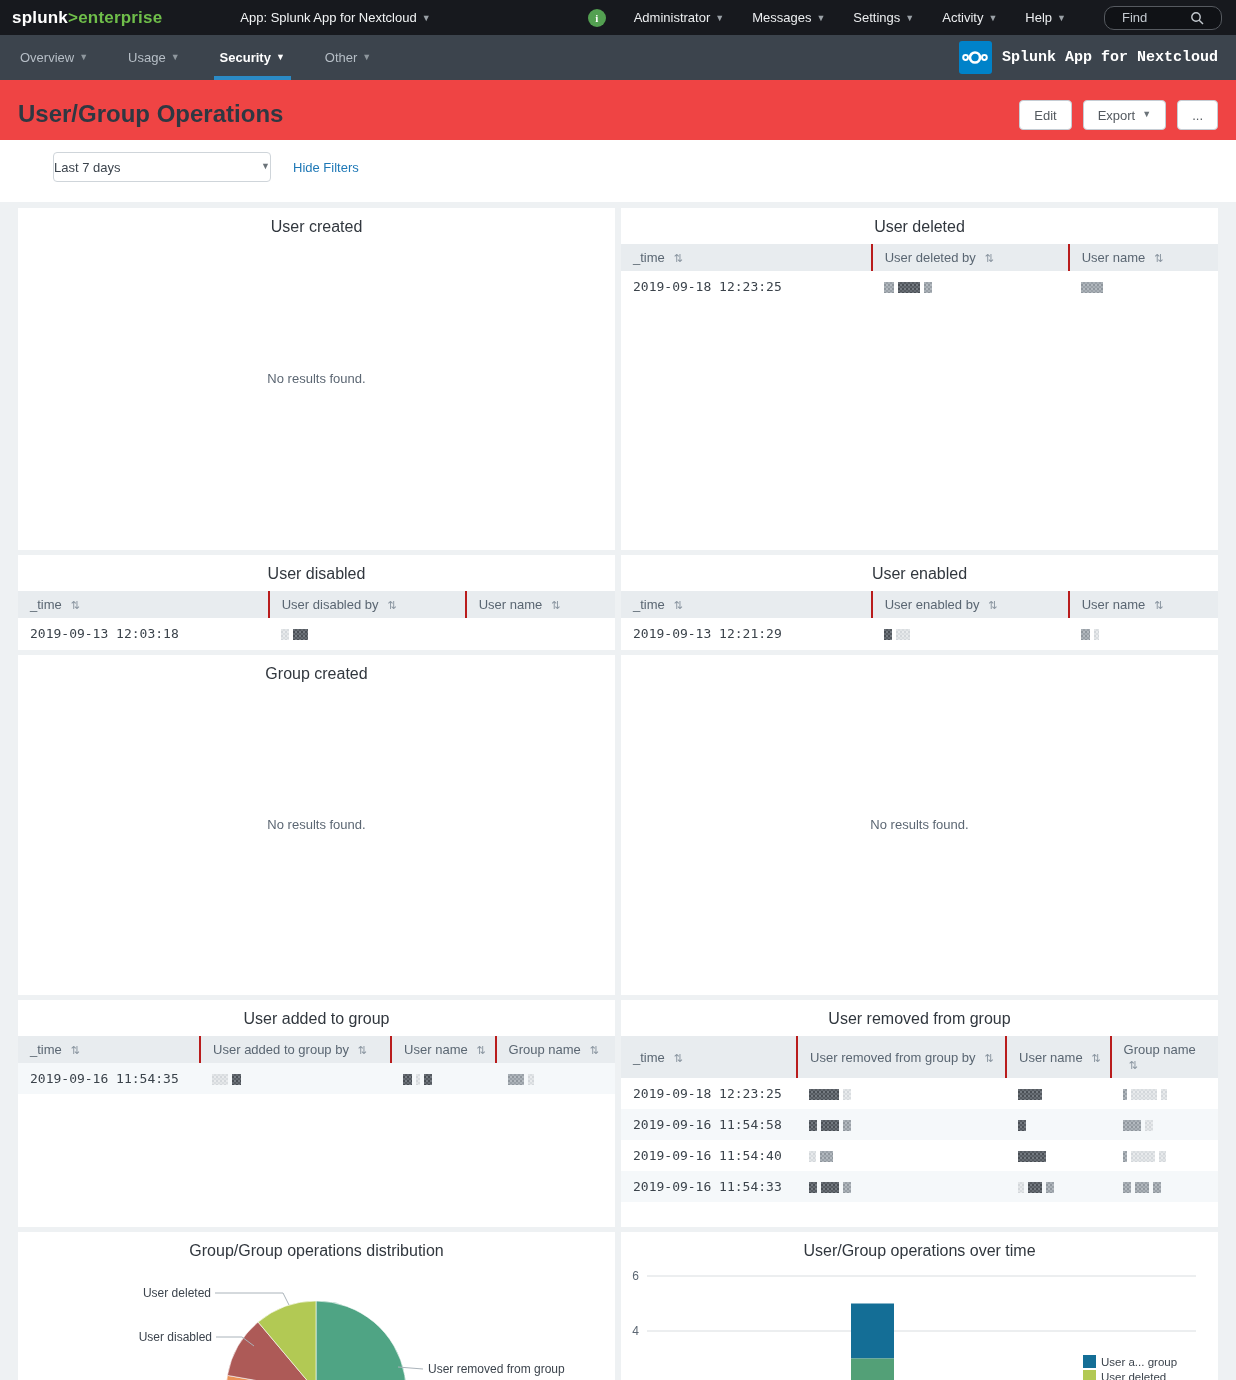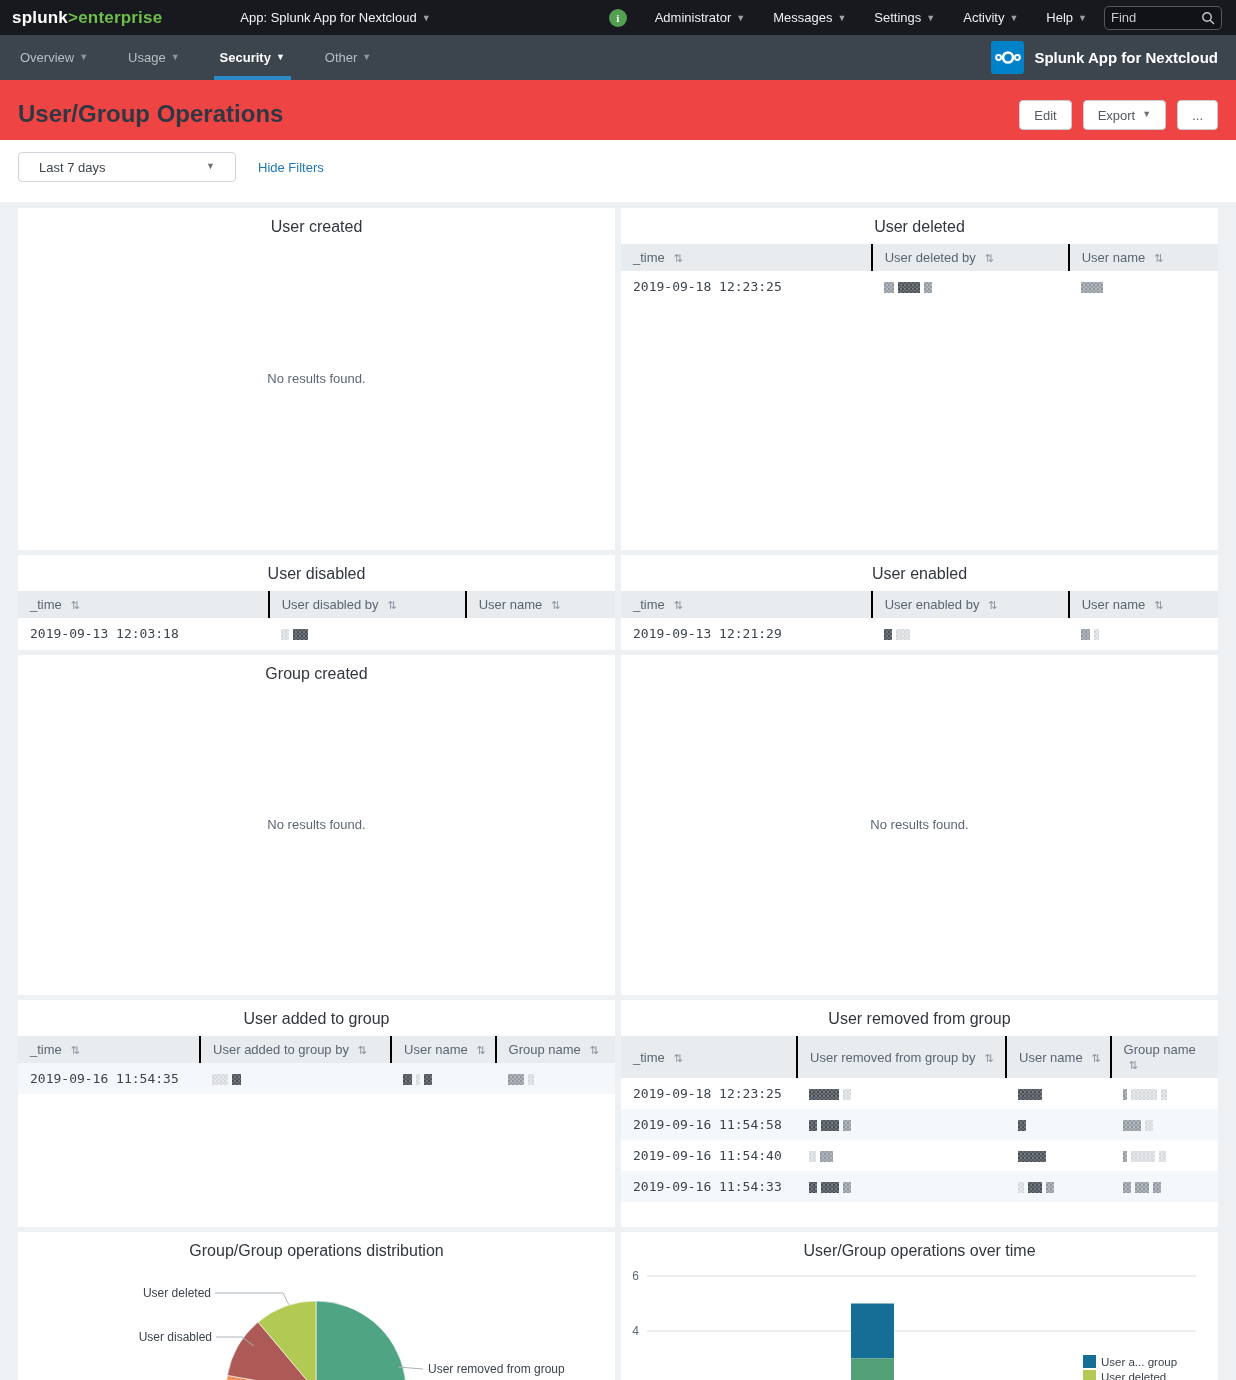--- a/index.html
+++ b/index.html
@@ -10,54 +10,54 @@
   .logo { margin-left:12px; font-size:17px; letter-spacing:.2px; white-space:nowrap; }
   .logo .b { color:#fff; font-weight:700; }
   .logo .g { color:#6fbe4a; font-weight:700; }
   .logo .e { color:#6fbe4a; font-weight:600; }
   .appmenu { margin-left:78px; color:#f2f4f5; cursor:pointer; }
   .caret { display:inline-block; margin-left:5px; font-size:9px; color:#9aa0a6; transform:translateY(-1px); }
   .topbar-right { margin-left:auto; display:flex; align-items:center; gap:0; }
   .infodot { width:18px; height:18px; border-radius:50%; background:#53a051; color:#fff; font-size:11px; font-weight:700;
     display:flex; align-items:center; justify-content:center; margin-right:14px; font-family:"Liberation Serif",serif; }
   .topmenu { padding:0 14px; color:#eceef0; cursor:pointer; white-space:nowrap; }
-  .findbox { width:118px; height:24px; margin:0 14px 0 3px; background:#101216; border:1px solid #565a60; border-radius:5px;
-    display:flex; align-items:center; padding:0 6px; }
+  .findbox { width:118px; height:24px; margin:0 14px 0 24px; background:#101216; border:1px solid #565a60; border-radius:10px;
+    display:flex; align-items:center; padding:0 17px; }
   .findbox input { flex:1; min-width:0; background:transparent; border:none; outline:none; color:#dfe3e6; font-size:13px; }
   .findbox input::placeholder { color:#c4cad0; }
   
   .appbar { height:45px; background:#3c444d; display:flex; align-items:center; position:relative; }
   .tab { position:relative; height:45px; display:flex; align-items:center; padding:0 20px; font-size:13px; color:#b6bec6; cursor:pointer; }
   .tab.active { color:#fff; font-weight:700; }
   .tab.active .underline { position:absolute; left:14px; right:14px; bottom:0; height:4px; background:#2b8bc6; }
   .tab .caret { color:#8f979e; }
   .appbar-right { margin-left:auto; display:flex; align-items:center; margin-right:18px; gap:10px; }
   .nc-logo { width:33px; height:33px; border-radius:3px; background:#0082c9; display:flex; align-items:center; justify-content:center; }
-  .appbar-title { color:#fff; font-size:15px; font-weight:700; }
+  .appbar-title { color:#fff; font-size:15px; font-weight:700;font-family:Liberation Mono, monospace; }
   
   .pagehead { background:#ef4444; padding:20px 18px 10px; display:flex; align-items:flex-start; }
   .pagehead h1 { font-size:24px; font-weight:600; color:#2f3842; }
   .head-btns { margin-left:auto; display:flex; gap:11px; }
   .btn { height:30px; background:#fff; border:1px solid #c6cdd4; border-radius:4px; color:#53595f; font-size:13px;
     padding:0 14px; display:flex; align-items:center; cursor:pointer; }
   .btn .caret { color:#6b7379; margin-left:7px; }
   
   .filters { background:#fff; padding:12px 18px 20px; display:flex; align-items:center; }
   .dropdown { width:218px; height:30px; border:1px solid #cfd5da; border-radius:4px; background:#fff; display:flex;
-    align-items:center; padding:0 20px; font-size:13px; color:#3c444d; cursor:pointer; }
+    align-items:center; padding:0 0; font-size:13px; color:#3c444d; cursor:pointer;margin-left:35px; }
   .dropdown .caret { margin-left:auto; color:#6b7379; }
   .link { margin-left:22px; color:#1e78b6; font-size:13px; cursor:pointer; }
   
   .dash { padding:6px 18px 0; background:#eef1f3; }
   .dashrow { display:flex; gap:6px; margin-bottom:5px; }
   .panel { background:#fff; width:597px; position:relative; overflow:hidden; }
   .panel-title { font-size:16px; color:#31373e; padding:10px 10px 8px;text-align:center; }
   .empty-msg { position:absolute; left:0; right:0; top:50%; margin-top:-8px; text-align:center; font-size:13px; color:#5c6773; }
   table.splunk { width:100%; border-collapse:collapse; table-layout:fixed; }
-  table.splunk th { background:#e8ecef; border-right:2px solid #000000; text-align:left; font-size:13px; font-weight:500;
+  table.splunk th { background:#e8ecef; border-right:2px solid #b91c1c; text-align:left; font-size:13px; font-weight:500;
     color:#5a6672; padding:6px 8px 6px 12px; vertical-align:middle; }
   table.splunk th:last-child { border-right:none; }
   table.splunk td { font-size:13px; padding:8px 8px 8px 12px; color:#3b434b; vertical-align:middle;margin-left:6px; }
   table.splunk tr.stripe td { background:#f5f8fa; }
   td.time { font-family:"DejaVu Sans Mono","Liberation Mono",monospace; font-size:13px; white-space:nowrap; }
   .sort { font-size:11px; color:#8a95a0; margin-left:5px; }
   .blur { display:inline-block; height:11px; vertical-align:middle; margin-right:4px; background-size:4px 4px; }
   .blur.dark  { background-image:conic-gradient(#565b61 25%, #757b82 0 50%, #494e54 0 75%, #666c73 0); }
   .blur.mid   { background-image:conic-gradient(#9aa1a8 25%, #b3b9bf 0 50%, #8f969d 0 75%, #a9b0b6 0); }
   .blur.light { background-image:conic-gradient(#d9dde0 25%, #e9ebed 0 50%, #d3d7db 0 75%, #e2e5e7 0); }

